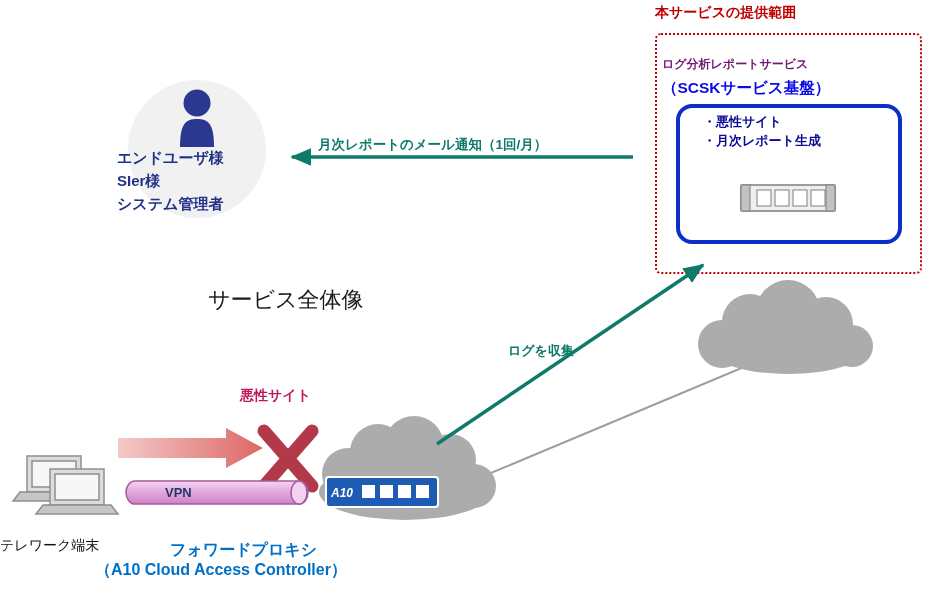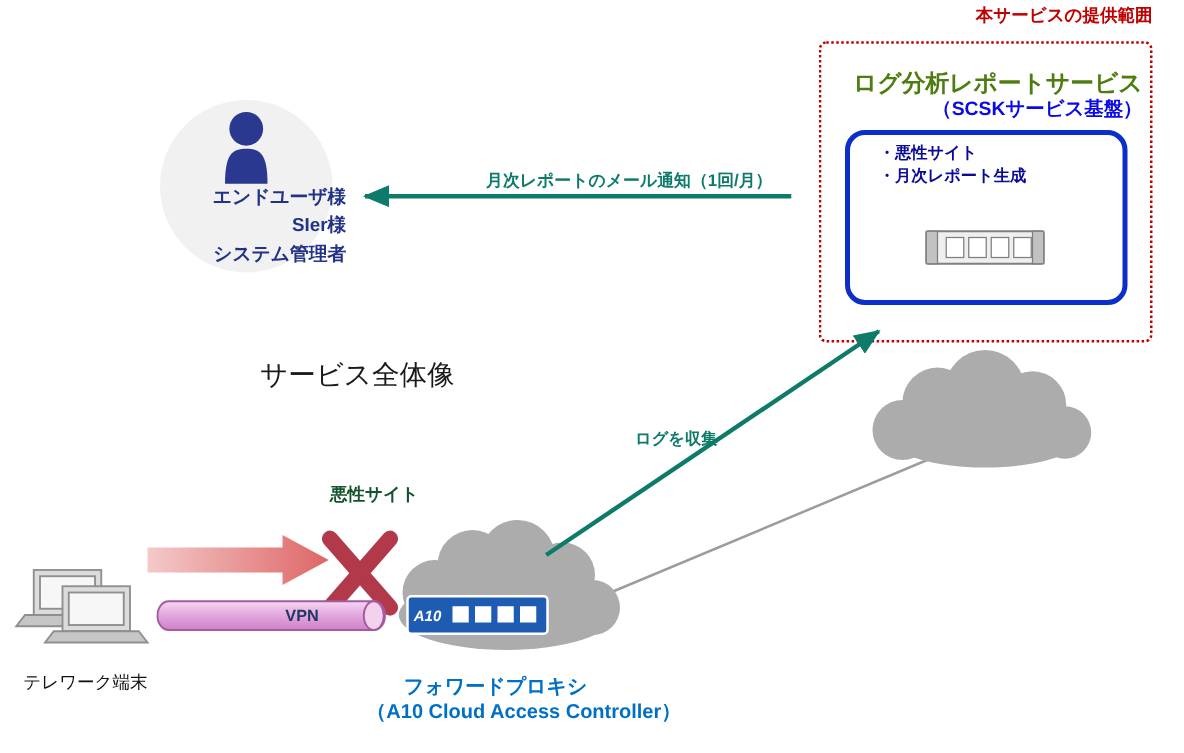--- a/index.html
+++ b/index.html
@@ -15,37 +15,37 @@
     position: absolute; left: 655px; top: 33px; width: 267px; height: 241px;
     border: 2px dotted #C00000; border-radius: 6px;
   }
   .blue-box {
     position: absolute; left: 676px; top: 104px; width: 226px; height: 140px;
     border: 4px solid #0B2FC8; border-radius: 16px; background: #fff;
   }
   svg.layer { position: absolute; left: 0; top: 0; }
 
   .txt { position: absolute; white-space: nowrap; line-height: 1.2; }
-  .center { text-align: right; }
+  .center { text-align: left; }
   .b { font-weight: bold; }
 
   .scope-label   { left: 655px; top: 4px;  width: 267px; font-size: 14px; color: #C00000; }
-  .svc-title1    { left: 662px; top: 57px; width: 252px; font-size: 19px; color: #4d7c0f; }
+  .svc-title1    { left: 662px; top: 57px; width: 252px; font-size: 12px; color: #701a75; }
   .svc-title2    { left: 662px; top: 79px; width: 252px; font-size: 15.5px; color: #0A0AE6; }
   .feat1         { left: 703px; top: 114px; font-size: 13px; color: #0A0A96; }
   .feat2         { left: 703px; top: 133px; font-size: 13px; color: #0A0A96; }
   .user-line1    { left: 117px; top: 149px; width: 160px; font-size: 15px; color: #223286; }
   .user-line2    { left: 117px; top: 172px; width: 160px; font-size: 15px; color: #223286; }
   .user-line3    { left: 117px; top: 195px; width: 160px; font-size: 15px; color: #223286; }
   .mail-label    { left: 318px; top: 137px; width: 300px; font-size: 13.5px; color: #0E7A6A; }
   .main-title    { left: 208px; top: 287px; font-size: 22px; color: #1a1a1a; }
   .log-label     { left: 508px; top: 343px; font-size: 13px; color: #0E7A6A; }
   .inet-label    { left: 713px; top: 341px; width: 150px; font-size: 17px; color: #595959; }
   .telework      { left: 0px;   top: 537px; width: 118px; font-size: 14px; color: #111; }
-  .malicious     { left: 240px; top: 387px; width: 95px;  font-size: 14px; color: #14532d; }
+  .malicious     { left: 240px; top: 387px; width: 95px;  font-size: 14px; color: #be185d; }
   .vpn-label     { left: 165px; top: 485px; width: 90px;  font-size: 13px; color: #1F3864; }
   .proxy1        { left: 170px; top: 540px; width: 300px; font-size: 16px; color: #0070C6; }
   .proxy2        { left: 95px;  top: 560px; width: 450px; font-size: 16px; color: #0070C6; }
 </style>
 </head>
 <body>
 
 <div class="canvas">
 
   <div class="scope-box"></div>

